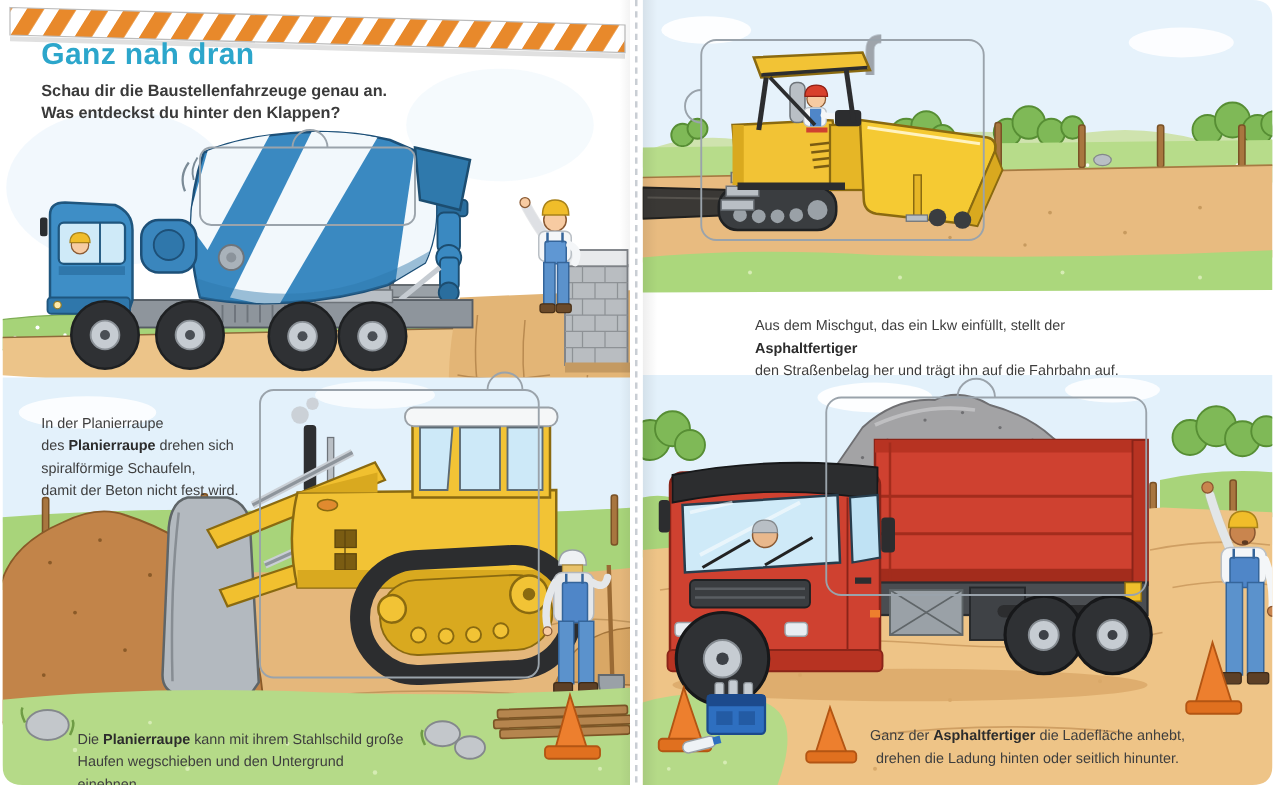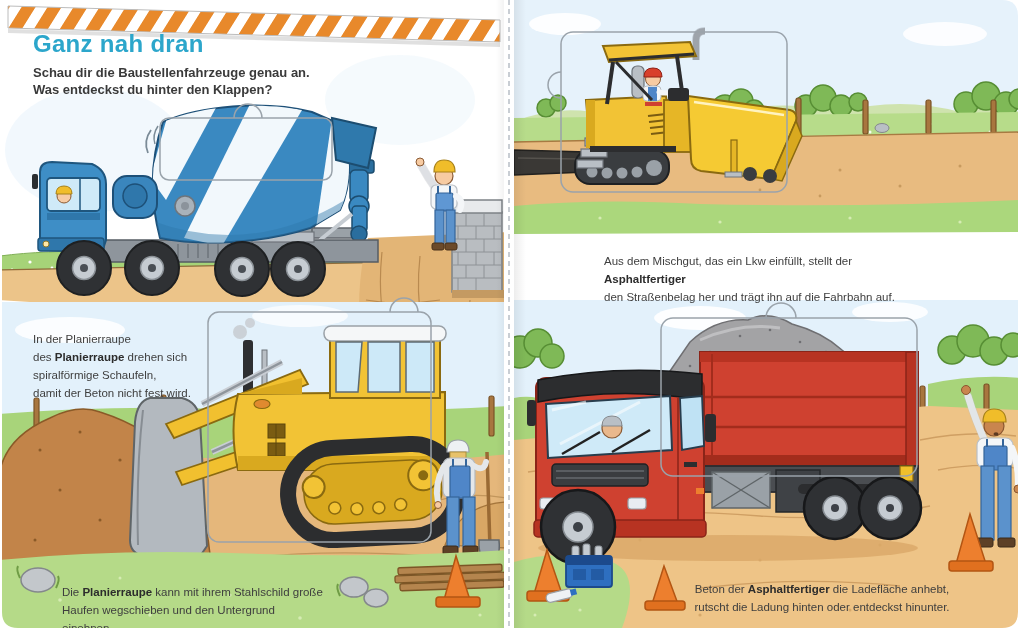--- a/index.html
+++ b/index.html
@@ -622,15 +622,15 @@
 des </span><b>Planierraupe</b><span> drehen sich
 spiralförmige Schaufeln,
 damit der Beton nicht fest wird.</span></div>
 
   <div class="txt cap cap-paver"><span>Aus dem Mischgut, das ein Lkw einfüllt, stellt der </span><b>Asphaltfertiger</b><span>
 den Straßenbelag her und trägt ihn auf die Fahrbahn auf.</span></div>
 
   <div class="txt cap cap-dozer"><span>Die </span><b>Planierraupe</b><span> kann mit ihrem Stahlschild große
 Haufen wegschieben und den Untergrund einebnen.</span></div>
 
-  <div class="txt cap cap-tipper"><span>Beton der </span><b>Asphaltfertiger</b><span> die Ladefläche anhebt,
-rutscht die Ladung hinten oder entdeckst hinunter.</span></div>
+  <div class="txt cap cap-tipper"><span>Ganz der </span><b>Asphaltfertiger</b><span> die Ladefläche anhebt,
+drehen die Ladung hinten oder seitlich hinunter.</span></div>
 </div>
 
 </body></html>

